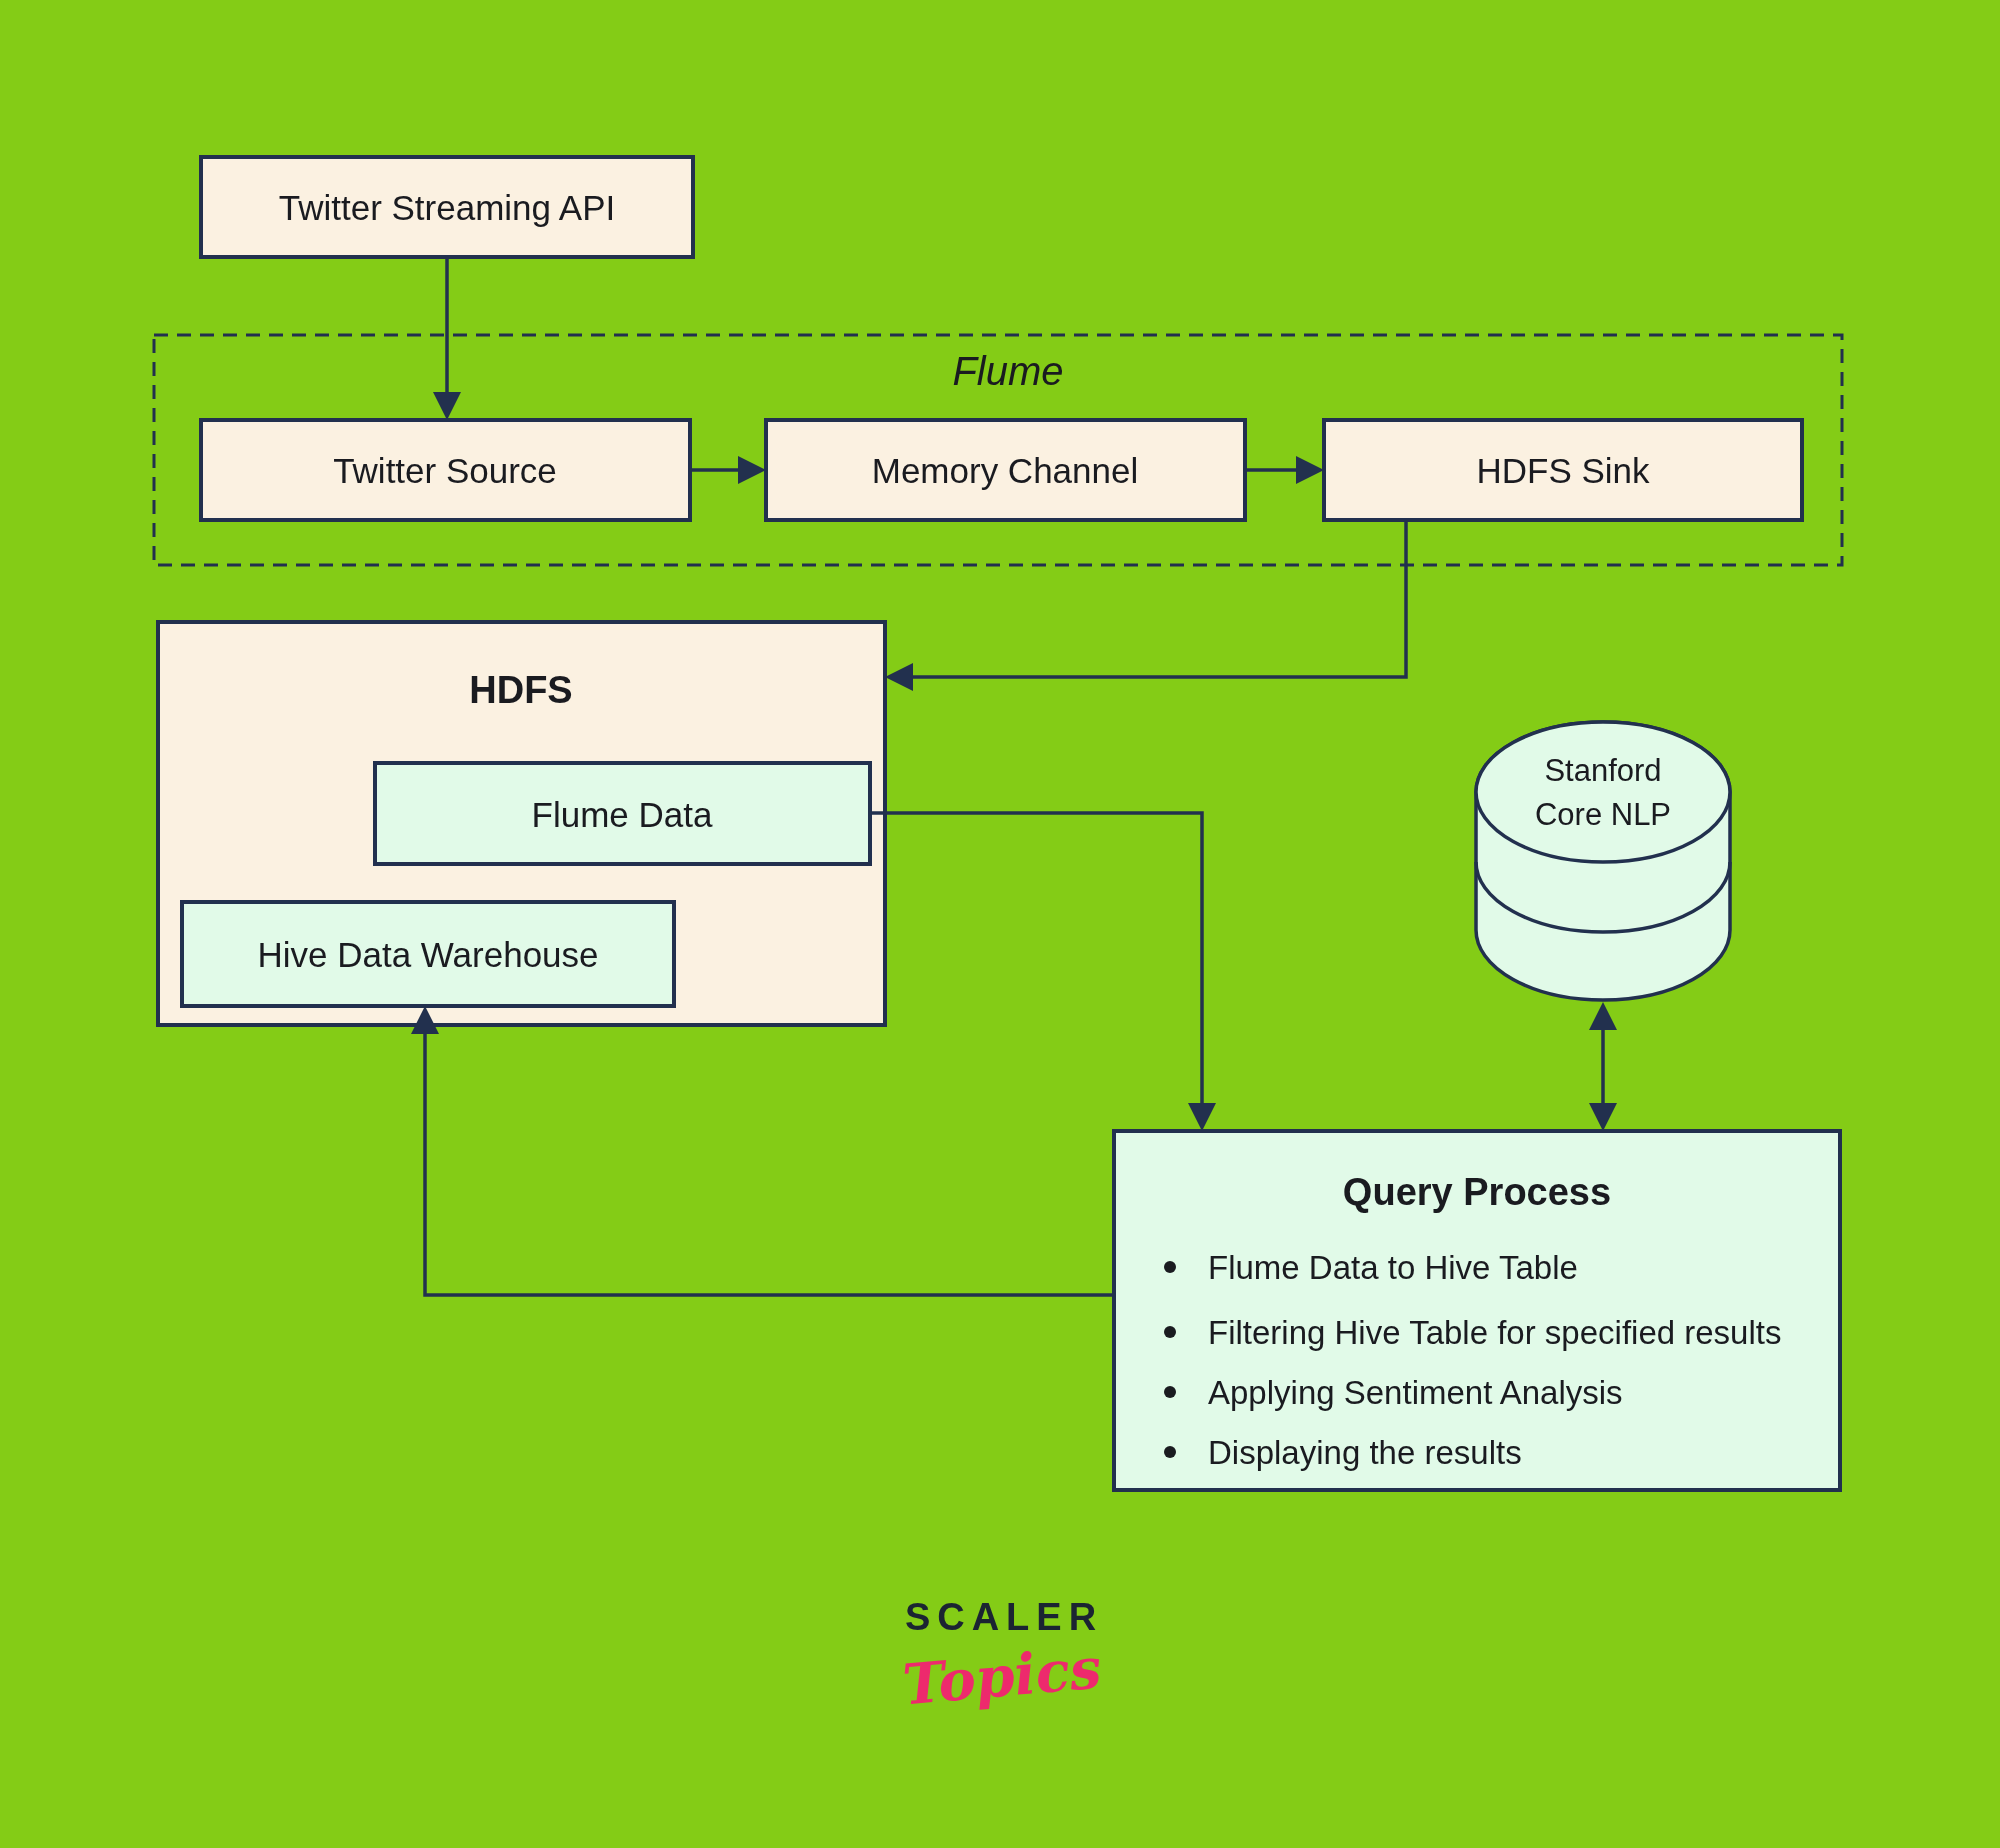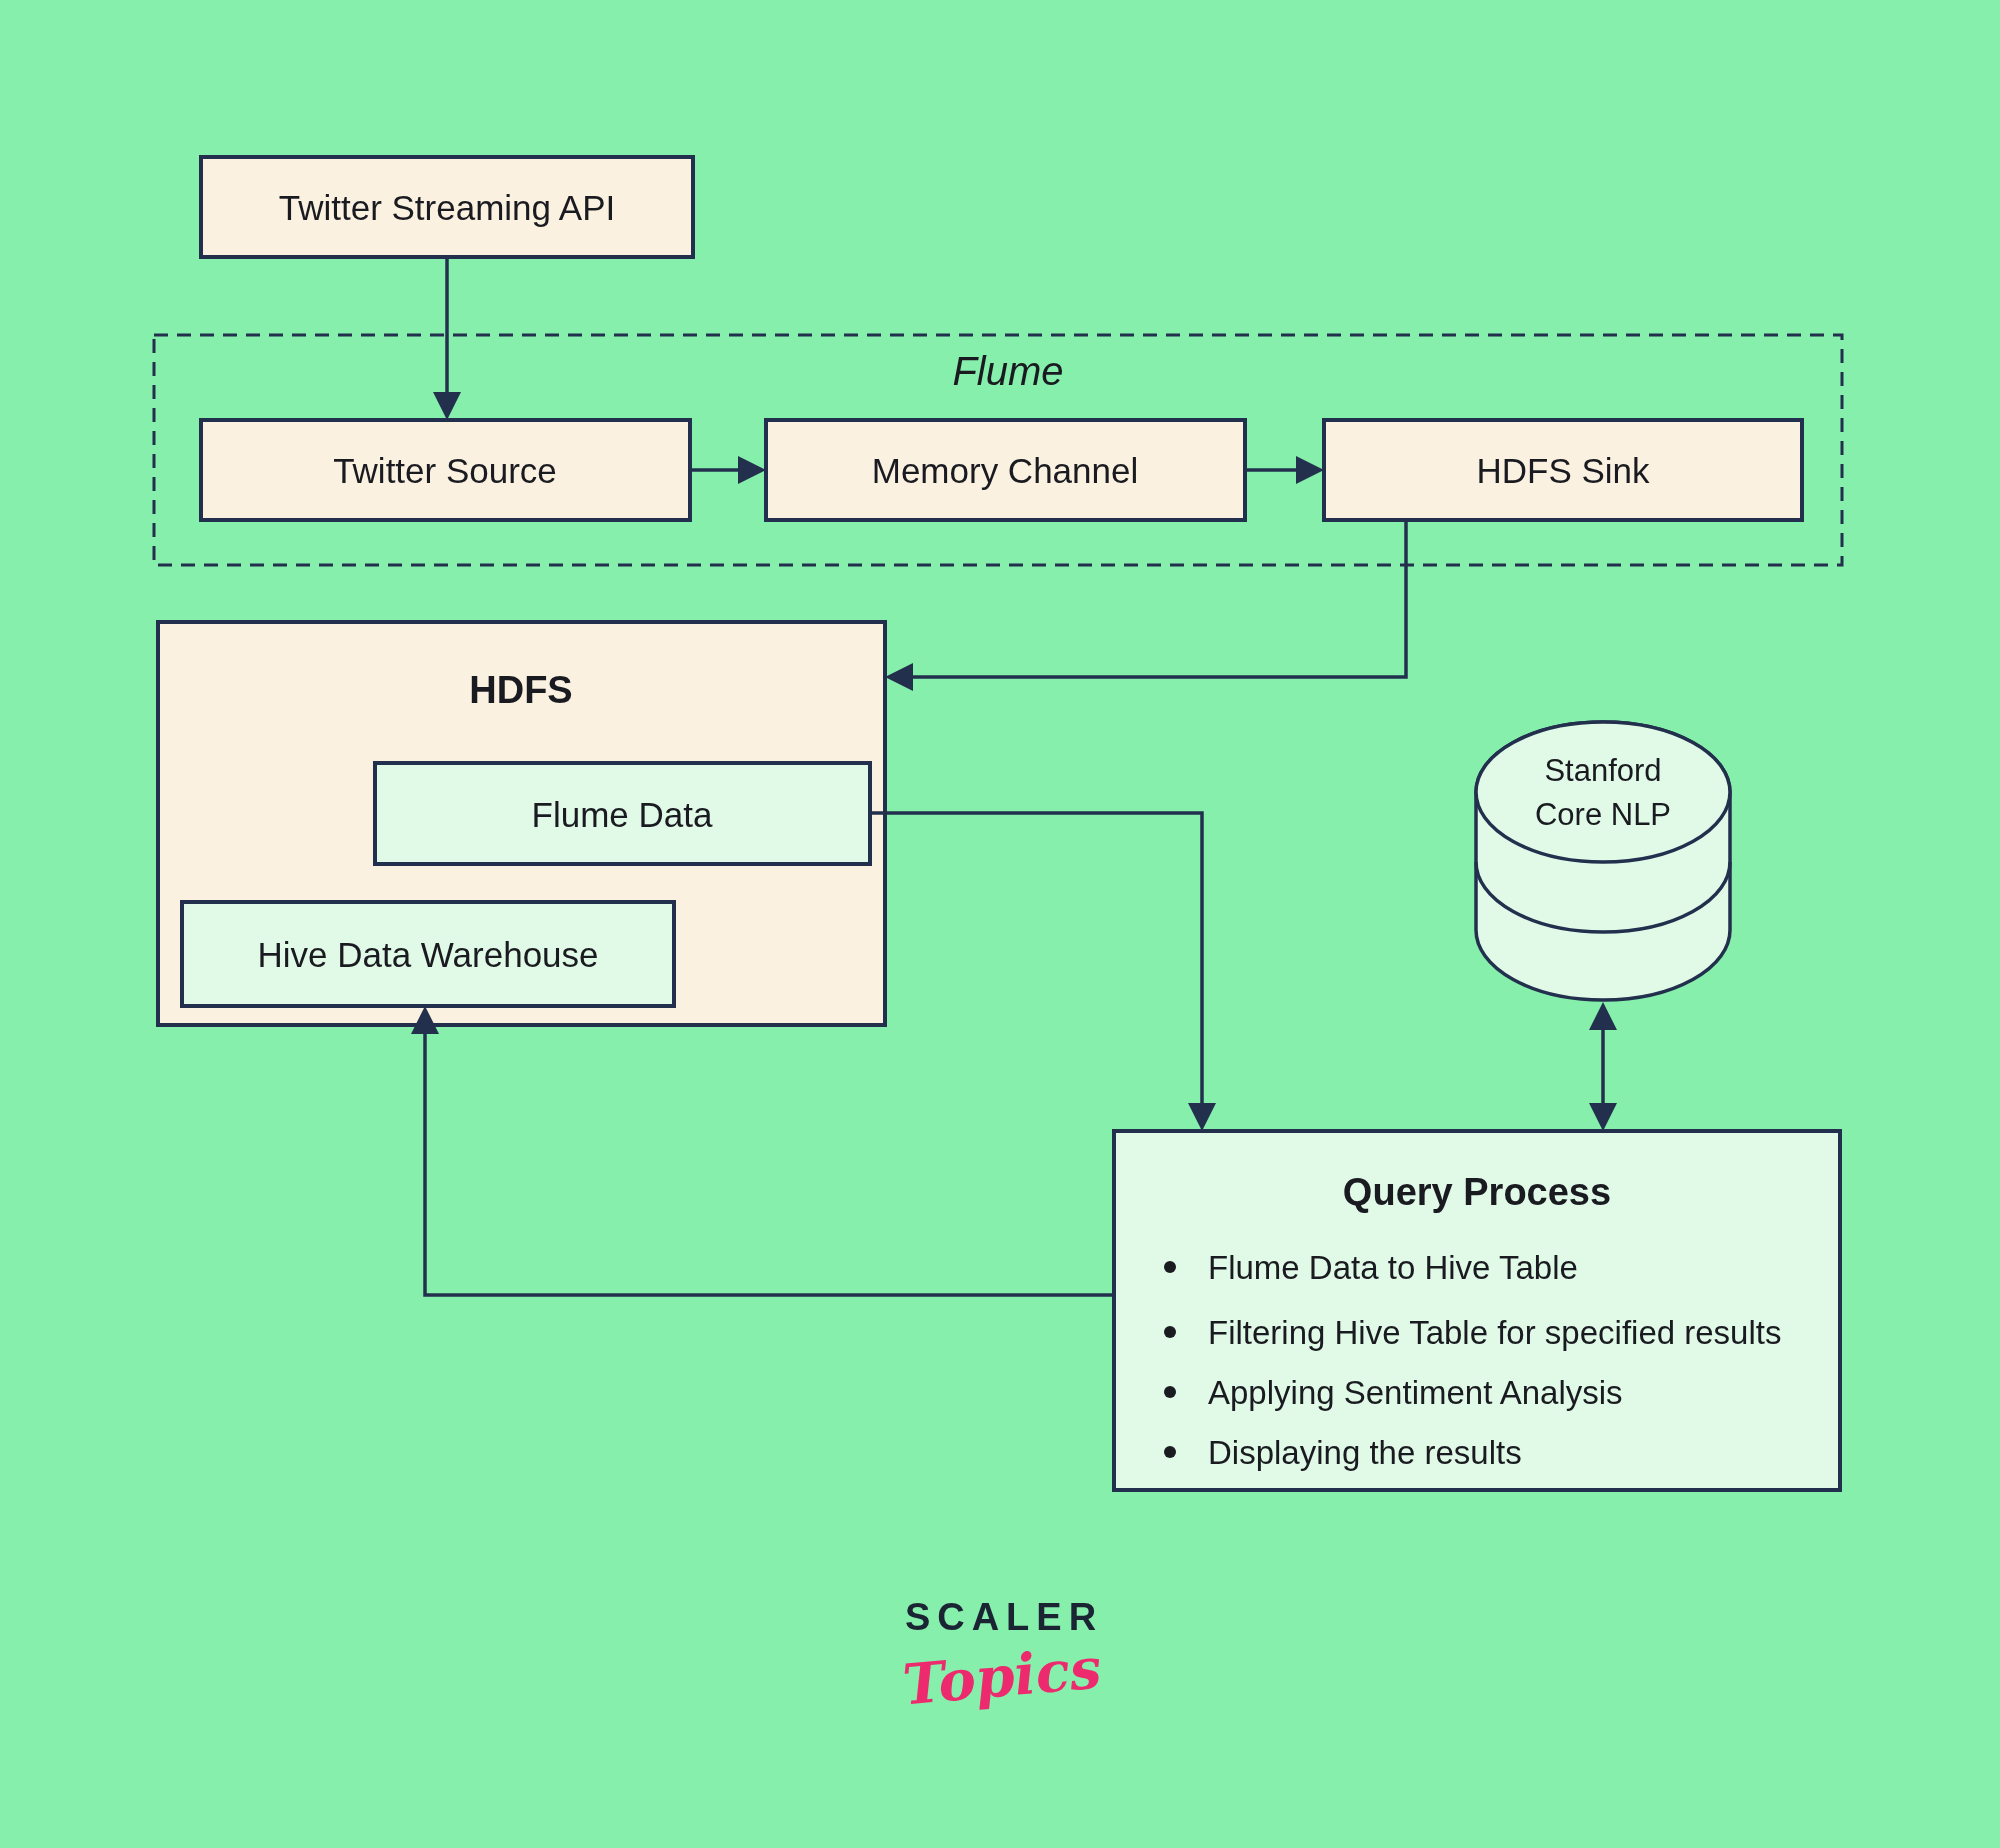--- a/index.html
+++ b/index.html
@@ -1,16 +1,16 @@
 <!DOCTYPE html>
 <html><head>
 <meta charset="utf-8">
 <style>
   html,body{margin:0;padding:0;background:#ffffff;}
-  .stage{position:relative;width:2000px;height:1848px;background:#86efac;overflow:hidden;}
+  .stage{position:relative;width:2000px;height:1848px;background:#84cc16;overflow:hidden;}
   svg{display:block;}
   text{font-family:"Liberation Sans",sans-serif;fill:#1a1b20;}
   .node-label{font-size:35px;}
   .group-label{font-size:40px;font-style:italic;}
   .section-title{font-size:38px;font-weight:bold;}
   .bullet-text{font-size:33px;}
   .cyl-label{font-size:31px;}
   .logo-brand{font-size:38px;font-weight:bold;letter-spacing:7px;fill:#1b2432;}
   .logo-wordmark{font-size:56px;font-style:italic;font-weight:bold;font-family:"DejaVu Serif",serif;fill:#ed2a6d;}
   .box-cream{fill:#fbf1e1;stroke:#22304e;stroke-width:4;}

